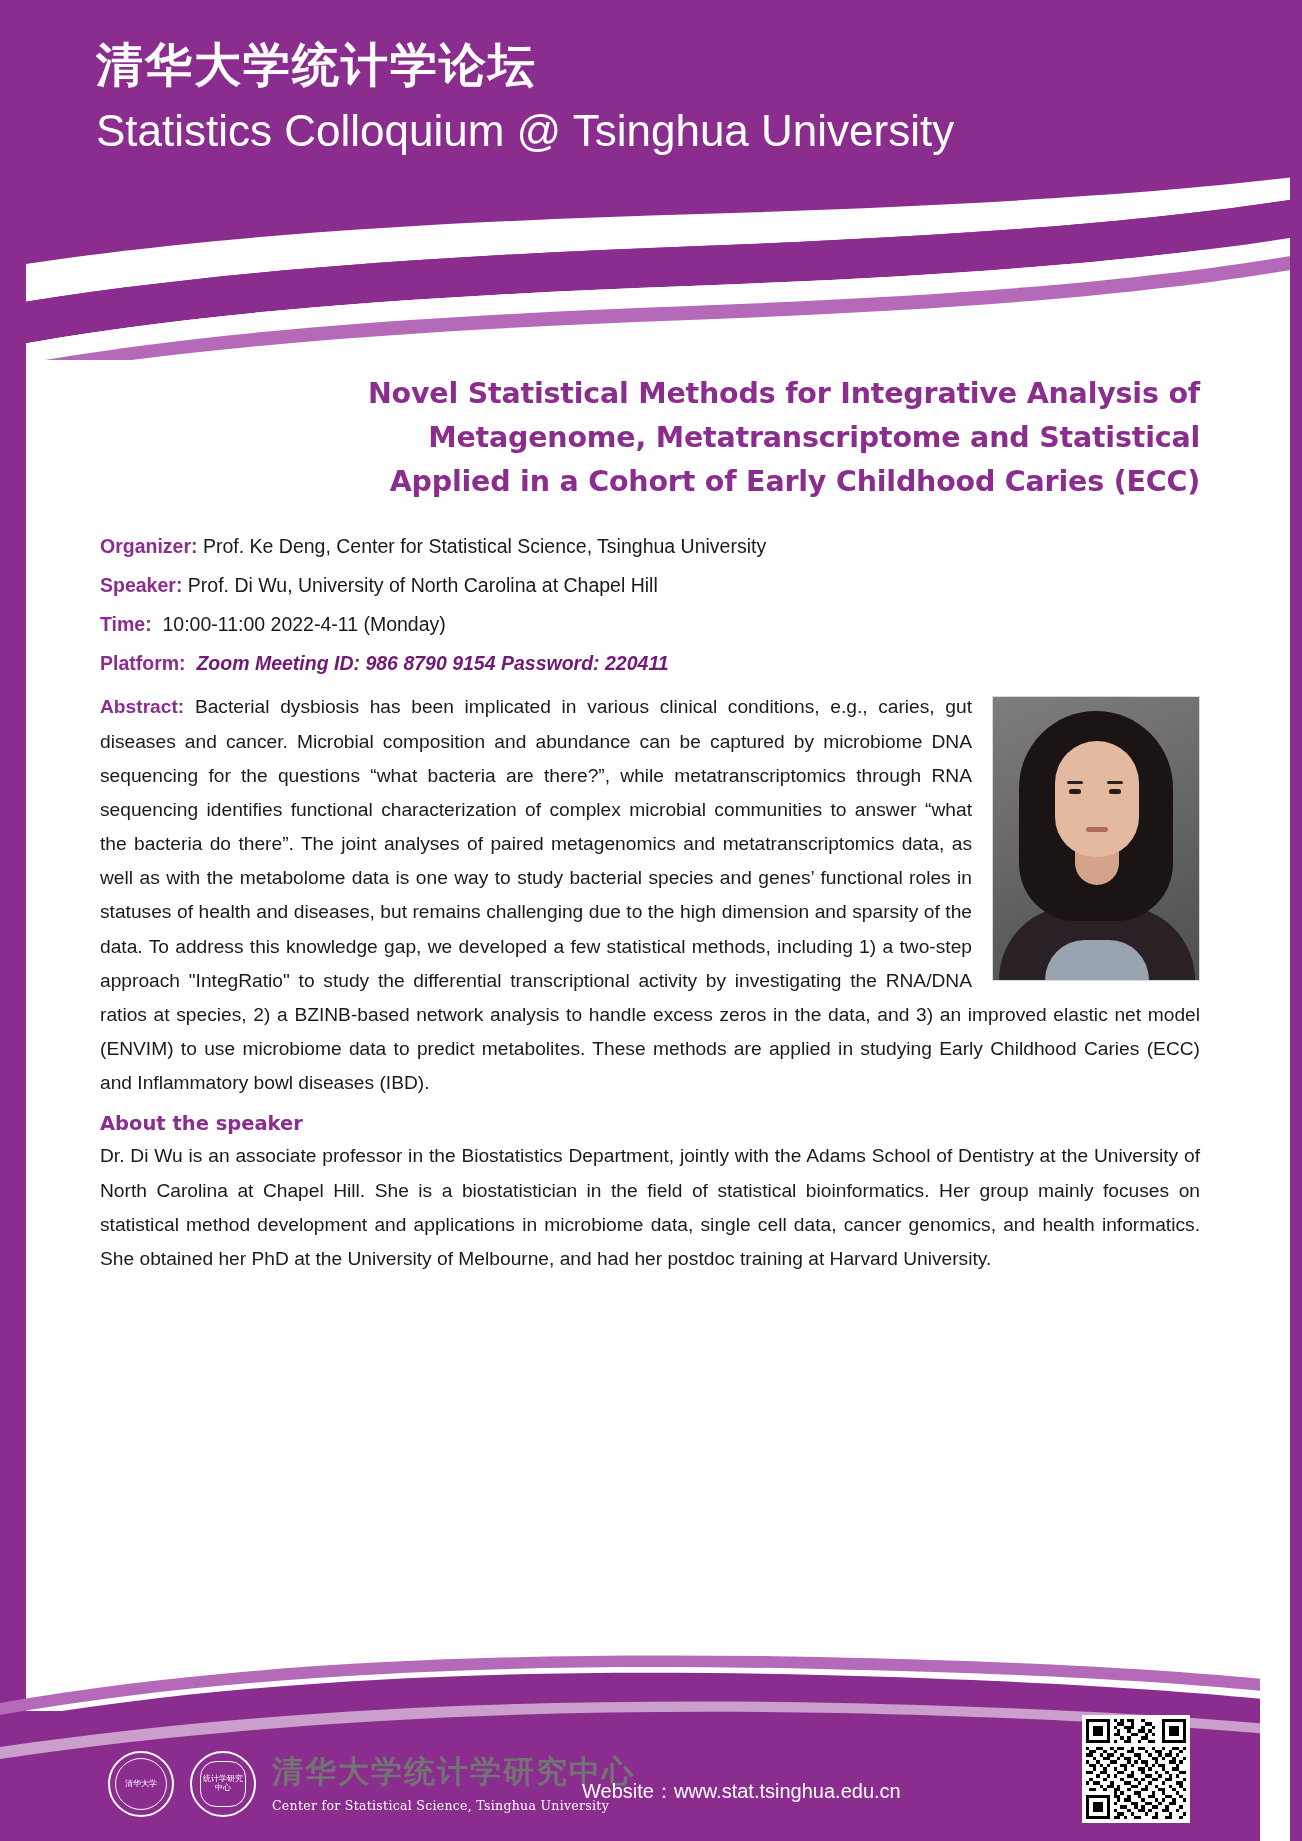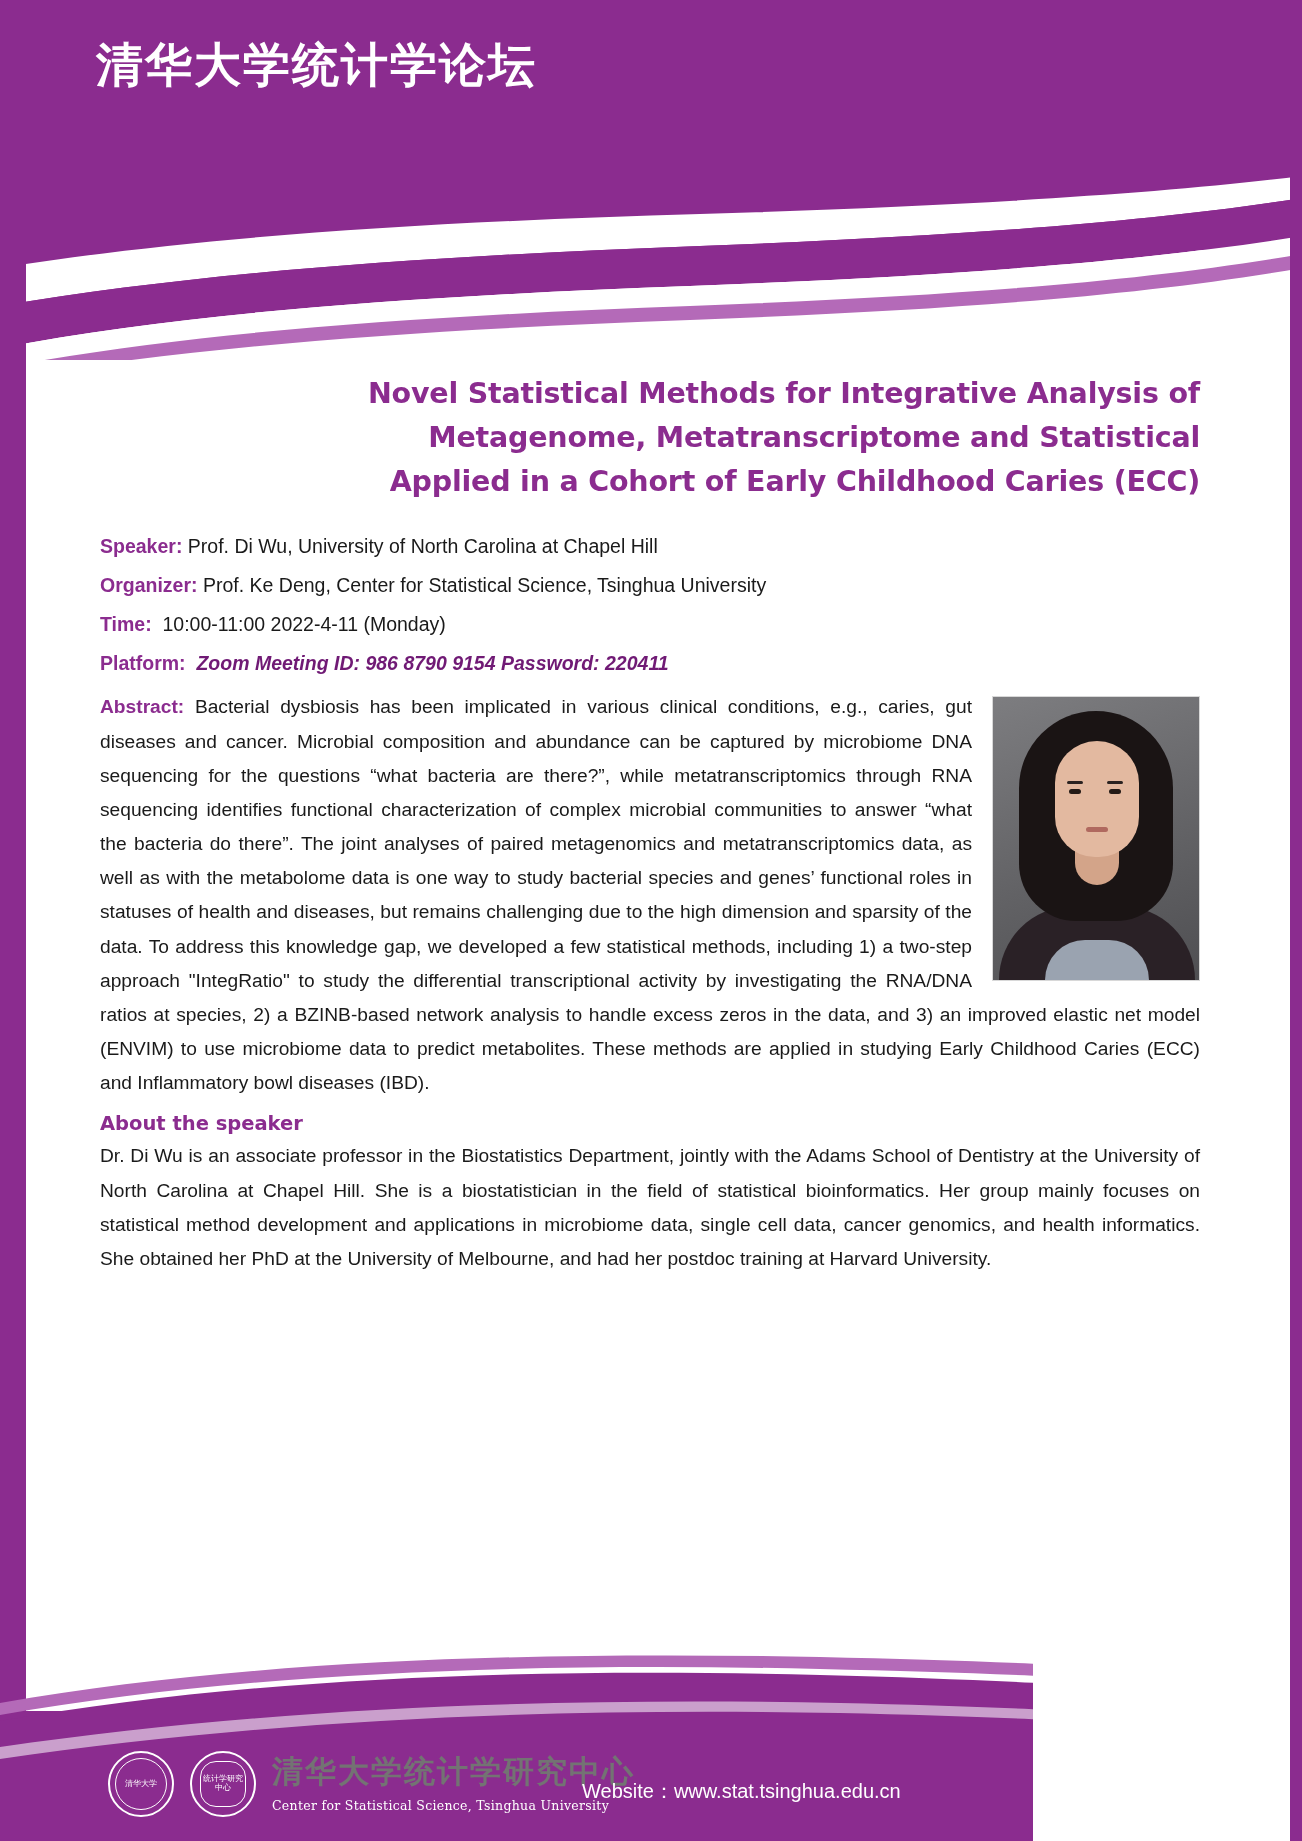--- a/index.html
+++ b/index.html
@@ -155,21 +155,21 @@
     text-align: justify;
     color: #1a1a1a;
     font-family: "Liberation Sans", sans-serif;
   }
 
   
   .footer {
     position: absolute;
     left: 0;
     bottom: 0;
-    width: 1033px;
+    width: 1260px;
     height: 190px;
     overflow: hidden;
   }
   .footer-bg {
     position: absolute;
     left: 0;
     bottom: 0;
     width: 1302px;
     height: 130px;
     background: #8B2C8F;
@@ -287,41 +287,42 @@
   <div class="header">
     <div class="header-bg"></div>
     <svg class="header-swoosh" viewBox="0 0 1302 380" preserveAspectRatio="none">
       <path d="M0,250 L1302,250 L1302,196 C1100,236 860,258 600,272 C380,284 150,296 0,330 Z" fill="#8B2C8F"></path>
       <path d="M0,268 C200,236 430,222 700,214 C960,206 1160,194 1302,176 L1302,198 C1150,222 960,236 700,246 C430,256 200,272 0,306 Z" fill="#ffffff"></path>
       <path d="M0,306 C200,272 430,256 700,246 C960,236 1150,222 1302,198 L1302,236 C1140,262 950,276 690,286 C420,296 190,312 0,348 Z" fill="#8B2C8F"></path>
       <path d="M0,348 C190,312 420,296 690,286 C950,276 1140,262 1302,236 L1302,254 C1140,282 950,296 690,306 C420,316 190,332 0,368 Z" fill="#ffffff"></path>
       <path d="M0,368 C190,332 420,316 690,306 C950,296 1140,282 1302,254 L1302,268 C1140,296 950,310 690,320 C420,330 190,346 0,380 Z" fill="#b46ab8"></path>
     </svg>
     <div class="header-title-cn">清华大学统计学论坛</div>
+    <div class="header-title-en">Statistics Colloquium @ Tsinghua University</div>
   </div>
 
   <div class="left-strip"></div>
   <div class="right-strip"></div>
 
   <div class="content">
 
     <div class="talk-title">
       <div>Novel Statistical Methods for Integrative Analysis of</div>
       <div>Metagenome, Metatranscriptome and Statistical</div>
       <div>Applied in a Cohort of Early Childhood Caries (ECC)</div>
     </div>
 
     <div class="info-line">
+      <span class="label">Organizer:</span>
+      <span>Prof. Ke Deng, Center for Statistical Science, Tsinghua University</span>
+    </div>
+
+    <div class="info-line">
       <span class="label">Speaker:</span>
       <span>Prof. Di Wu, University of North Carolina at Chapel Hill</span>
-    </div>
-
-    <div class="info-line">
-      <span class="label">Organizer:</span>
-      <span>Prof. Ke Deng, Center for Statistical Science, Tsinghua University</span>
     </div>
 
     <div class="info-line">
       <span class="label">Time:</span>
       &nbsp;<span>10:00-11:00 2022-4-11 (Monday)</span>
     </div>
 
     <div class="info-line">
       <span class="label">Platform:</span>
       &nbsp;<span class="platform-value">Zoom Meeting ID: 986 8790 9154 Password: 220411</span>

